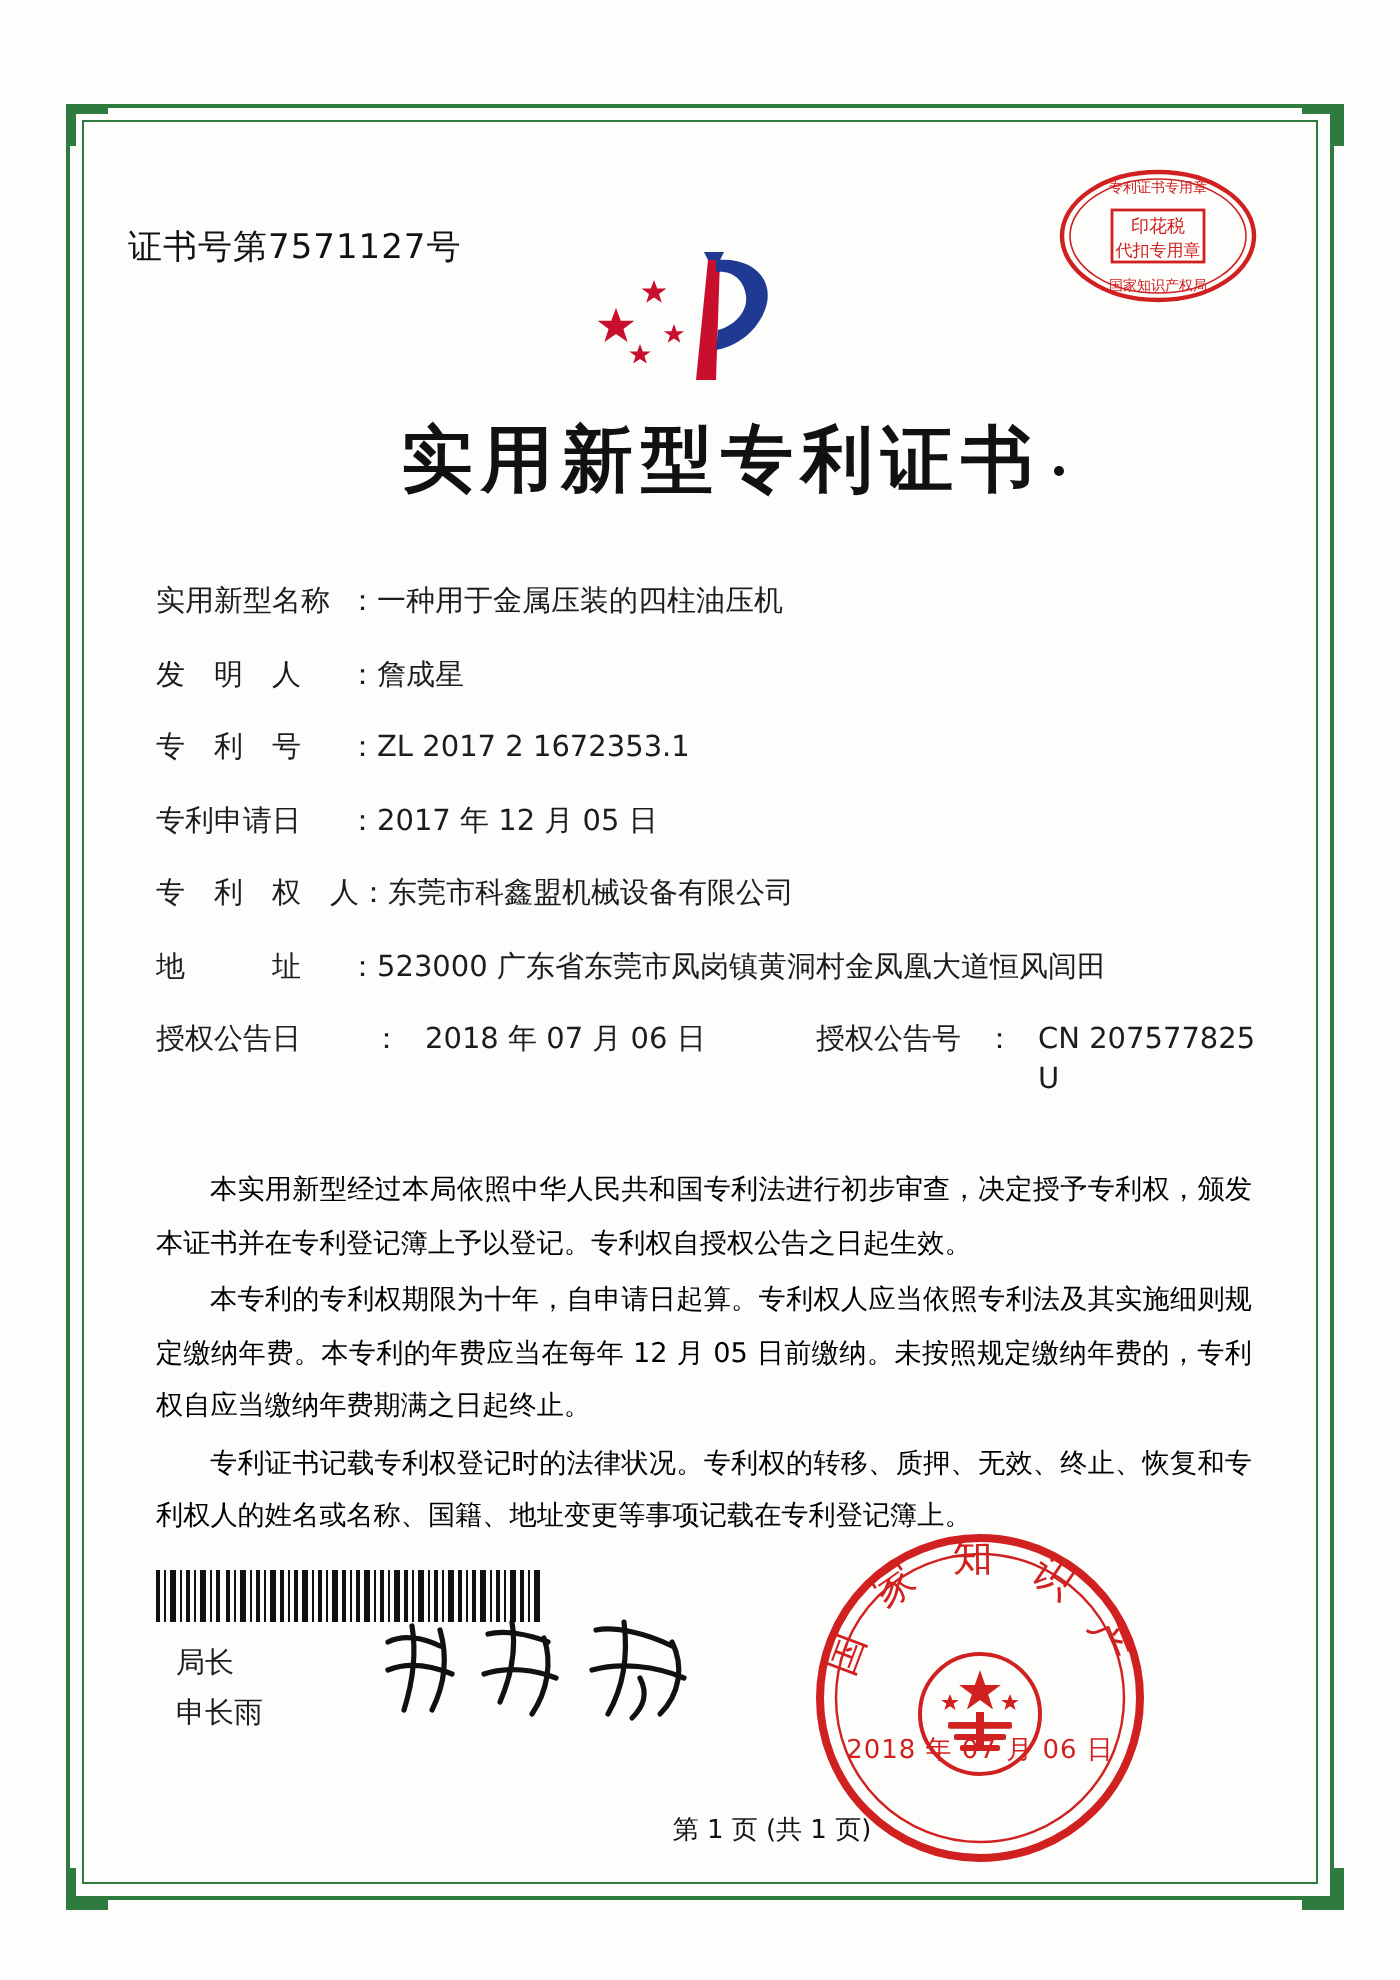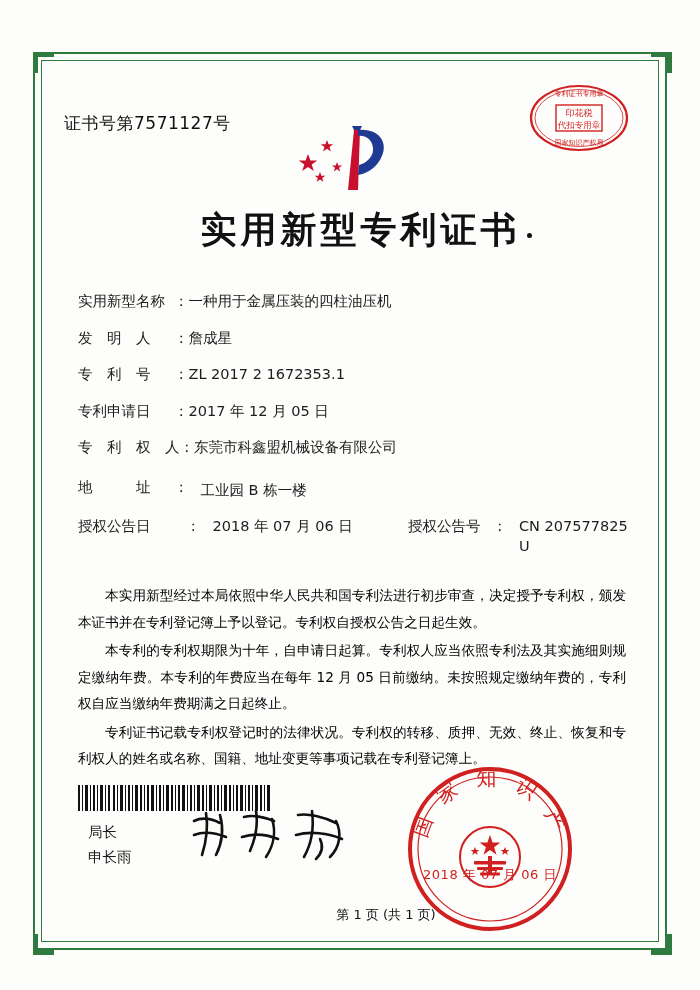--- a/index.html
+++ b/index.html
@@ -268,21 +268,21 @@
     <div class="field-row">
       <span class="field-label">专　利　权　人</span>
       <span class="field-colon">：</span>
       <span class="field-value">东莞市科鑫盟机械设备有限公司</span>
     </div>
 
     <div class="field-row">
       <span class="field-label">地　　　址</span>
       <span class="field-colon">：</span>
       <span class="field-value">
-        <span class="line2">工业园 B 栋一楼</span>
+        <span>523000 广东省东莞市凤岗镇黄洞村金凤凰大道恒风闾田</span>
       </span>
     </div>
 
     <div class="row-split">
       <span class="half left">
         <span class="field-label">授权公告日</span>
         <span class="field-colon">：</span>
         <span class="field-value">2018 年 07 月 06 日</span>
       </span>
       <span class="half">

